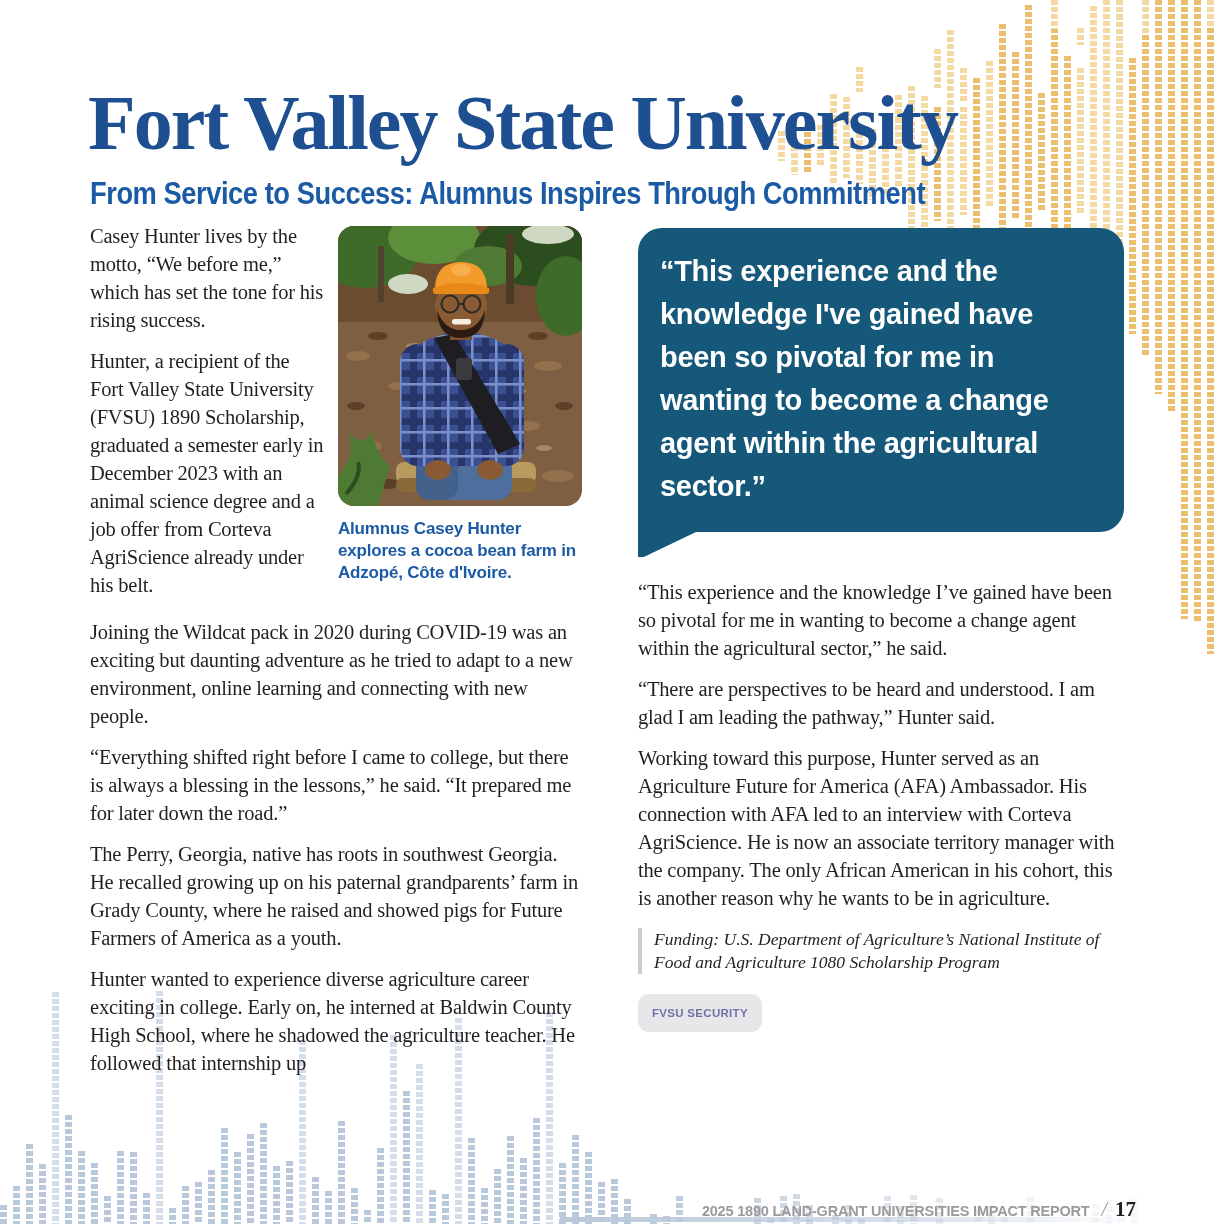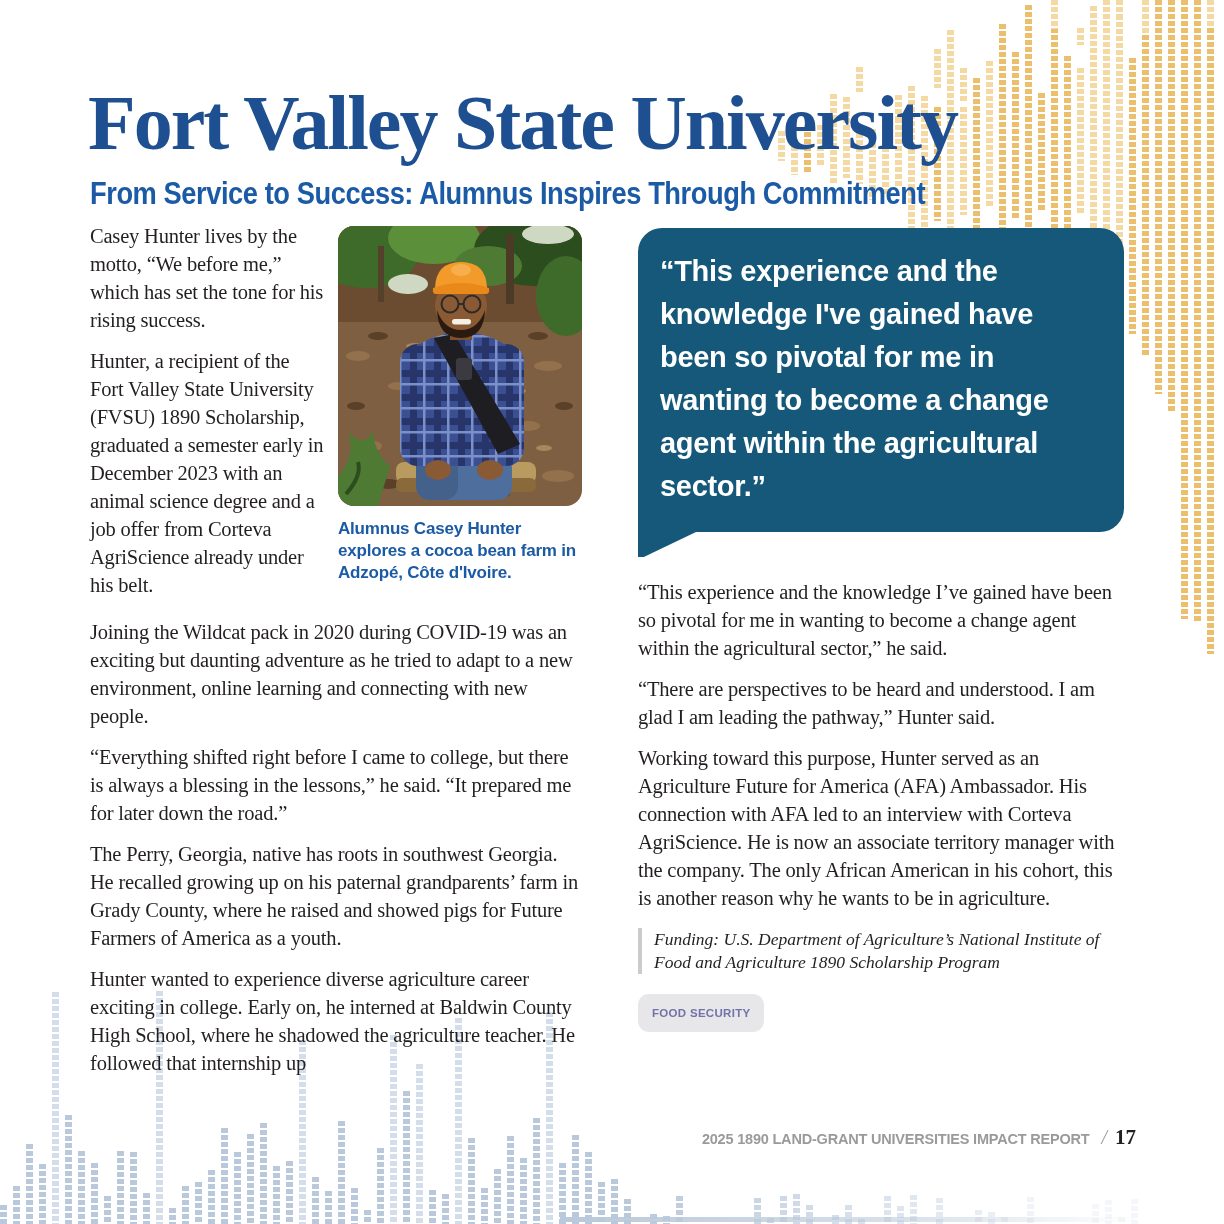--- a/index.html
+++ b/index.html
@@ -89,21 +89,21 @@
     font-style:italic;font-size:17.5px;line-height:23px;letter-spacing:0;
   }
   .tag-badge{
     display:inline-block;background:var(--badge-bg);color:var(--badge-text);
     font-family:"Liberation Sans",sans-serif;font-weight:bold;
     font-size:11.5px;letter-spacing:.3px;
     padding:5px 14px;border-radius:11px;
   }
   
   .page-footer{
-    position:absolute;right:88px;top:1125px;z-index:2;white-space:nowrap;text-align:center;
+    position:absolute;right:88px;top:1197px;z-index:2;white-space:nowrap;text-align:center;
   }
   .footer-label{
     font-family:"Liberation Sans",sans-serif;font-size:14.5px;
     color:var(--footer-gray);letter-spacing:-.2px;font-weight:bold;
   }
   .footer-sep{
     font-family:"Liberation Serif",serif;font-style:italic;
     color:var(--footer-gray);font-size:20px;margin:0 4px 0 8px;
   }
   .footer-page{
@@ -346,22 +346,22 @@
   <div class="col-right">
     <div class="quote-box">
       <div class="quote-text">“This experience and the knowledge I've gained have been so pivotal for me in wanting to become a change agent within the agricultural sector.”</div>
       <div class="quote-tail"></div>
     </div>
 
     <p>“This experience and the knowledge I’ve gained have been so pivotal for me in wanting to become a change agent within the agricultural sector,” he said.</p>
     <p>“There are perspectives to be heard and understood. I am glad I am leading the pathway,” Hunter said.</p>
     <p>Working toward this purpose, Hunter served as an Agriculture Future for America (AFA) Ambassador. His connection with AFA led to an interview with Corteva AgriScience. He is now an associate territory manager with the company. The only African American in his cohort, this is another reason why he wants to be in agriculture.</p>
 
-    <div class="funding-note">Funding: U.S. Department of Agriculture’s National Institute of Food and Agriculture 1890 Scholarship Program</div>
-    <span class="tag-badge">FOOD SECURITY</span>
+    <div class="funding-note">Funding: U.S. Department of Agriculture’s National Institute of Food and Agriculture 1080 Scholarship Program</div>
+    <span class="tag-badge">FVSU SECURITY</span>
   </div>
 
   <div class="page-footer">
     <span class="footer-label">2025 1890 LAND-GRANT UNIVERSITIES IMPACT REPORT</span>
     <span class="footer-sep">/</span>
     <span class="footer-page">17</span>
   </div>
 
 </div>
 

